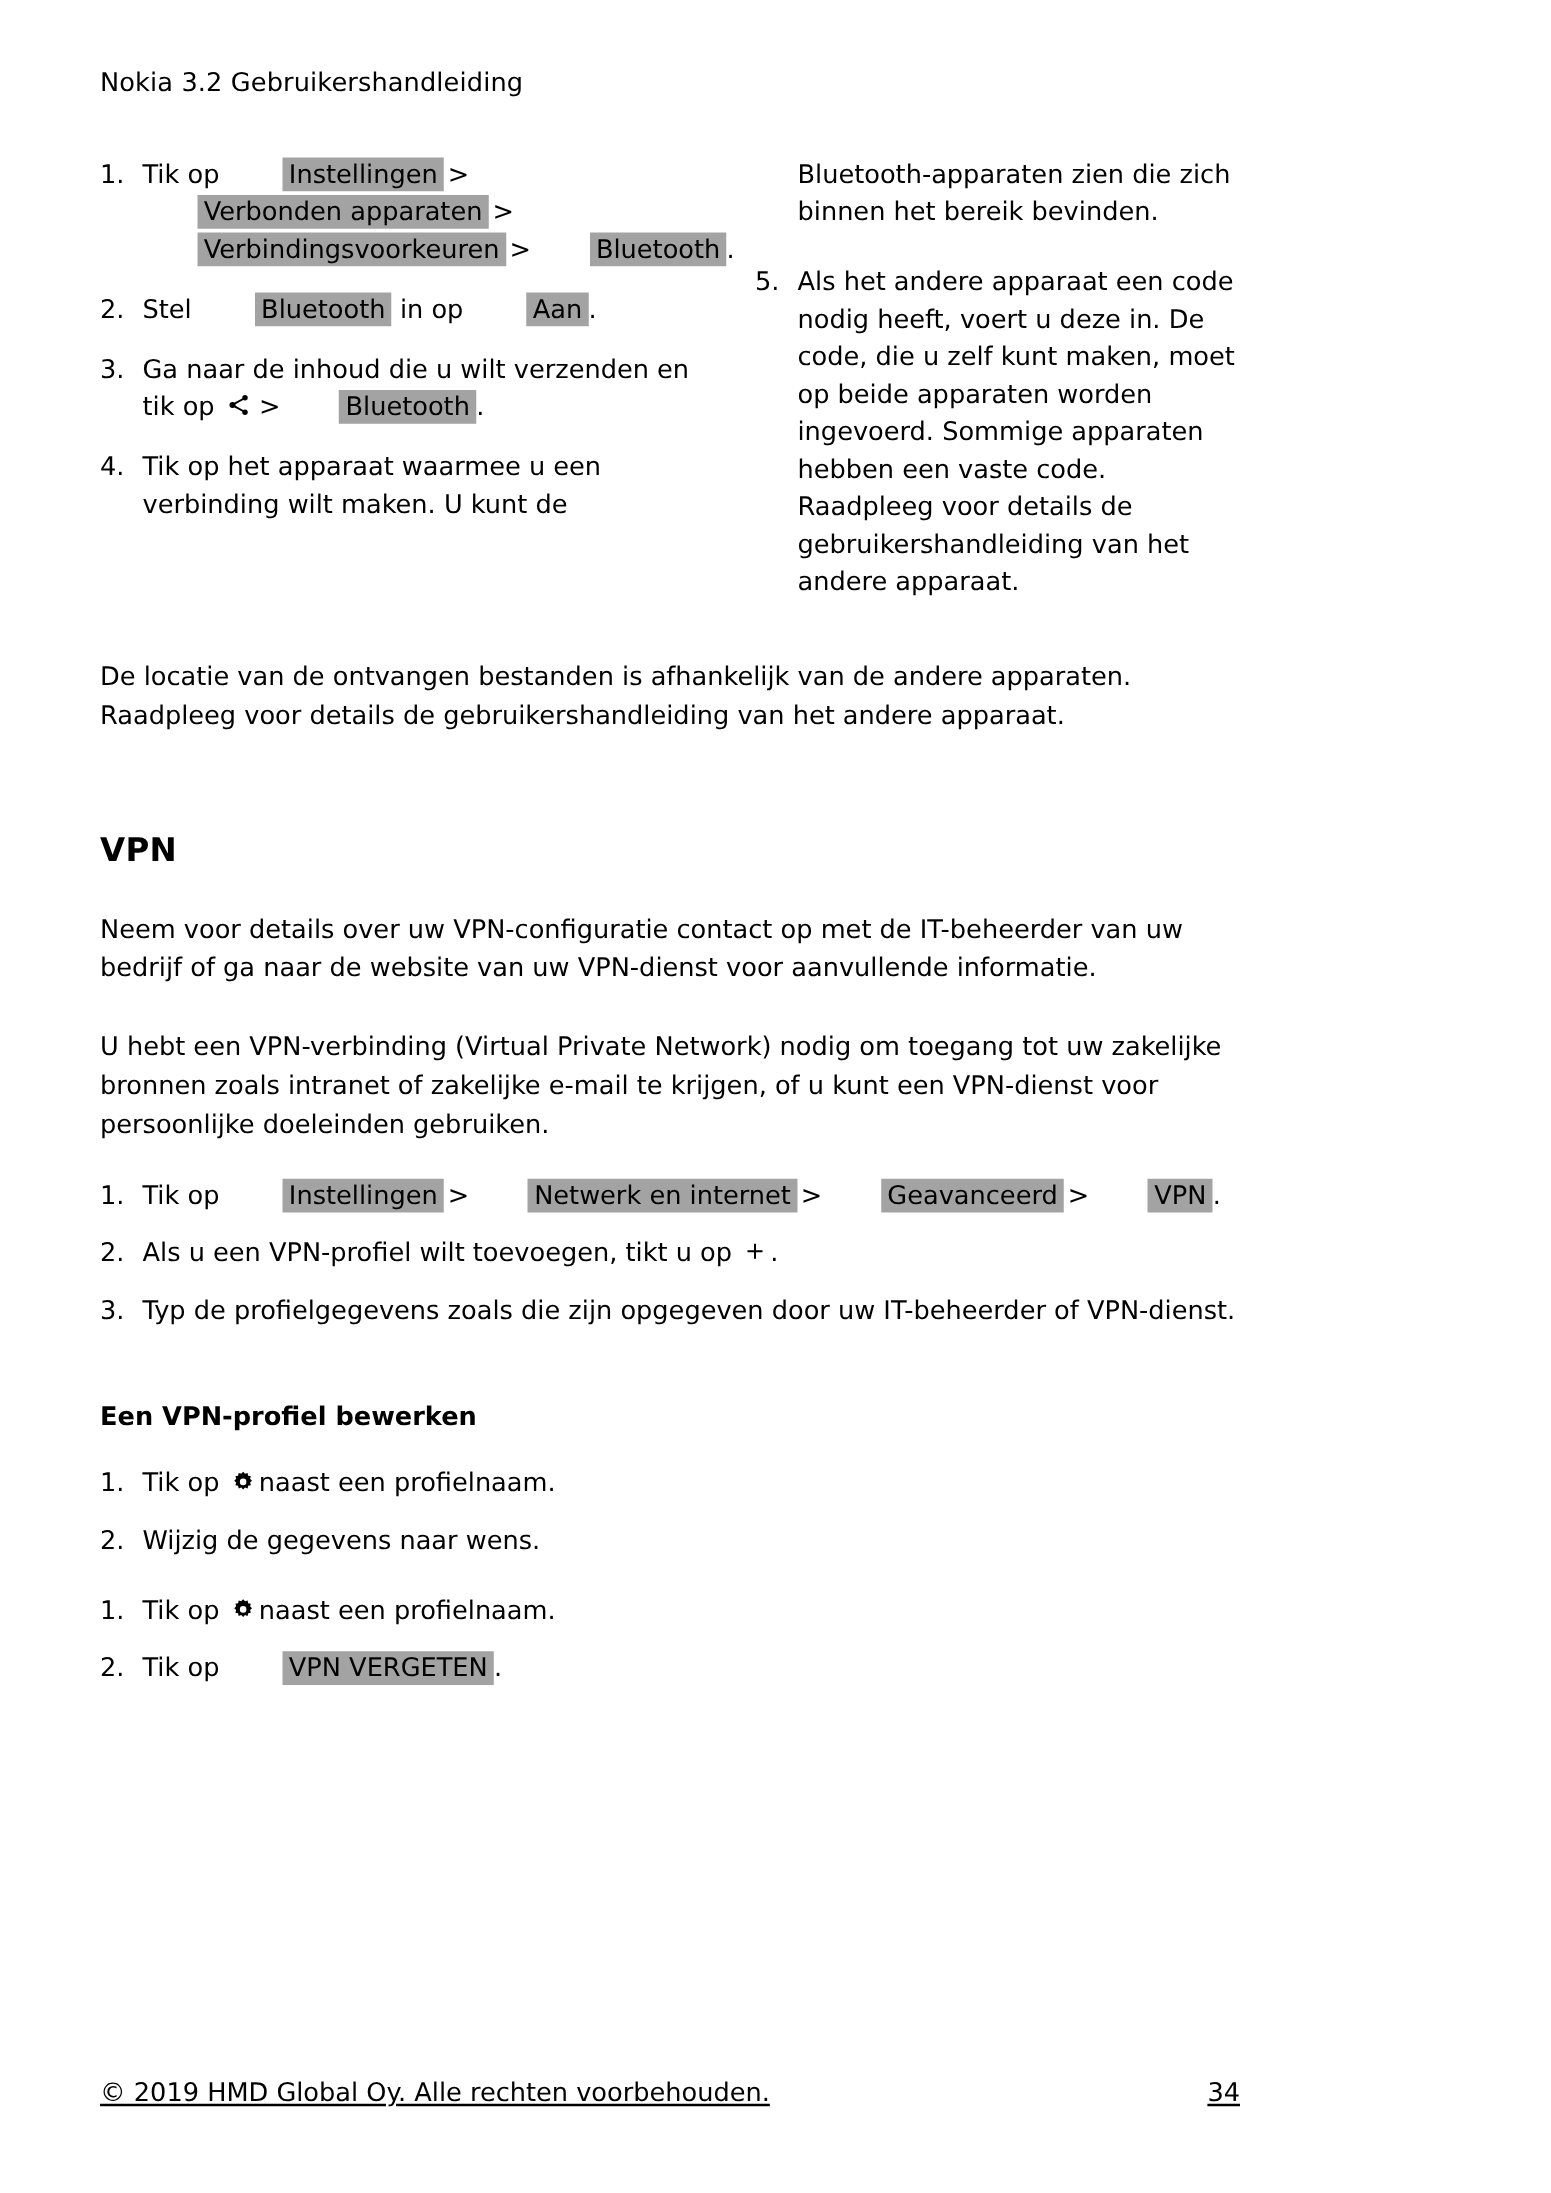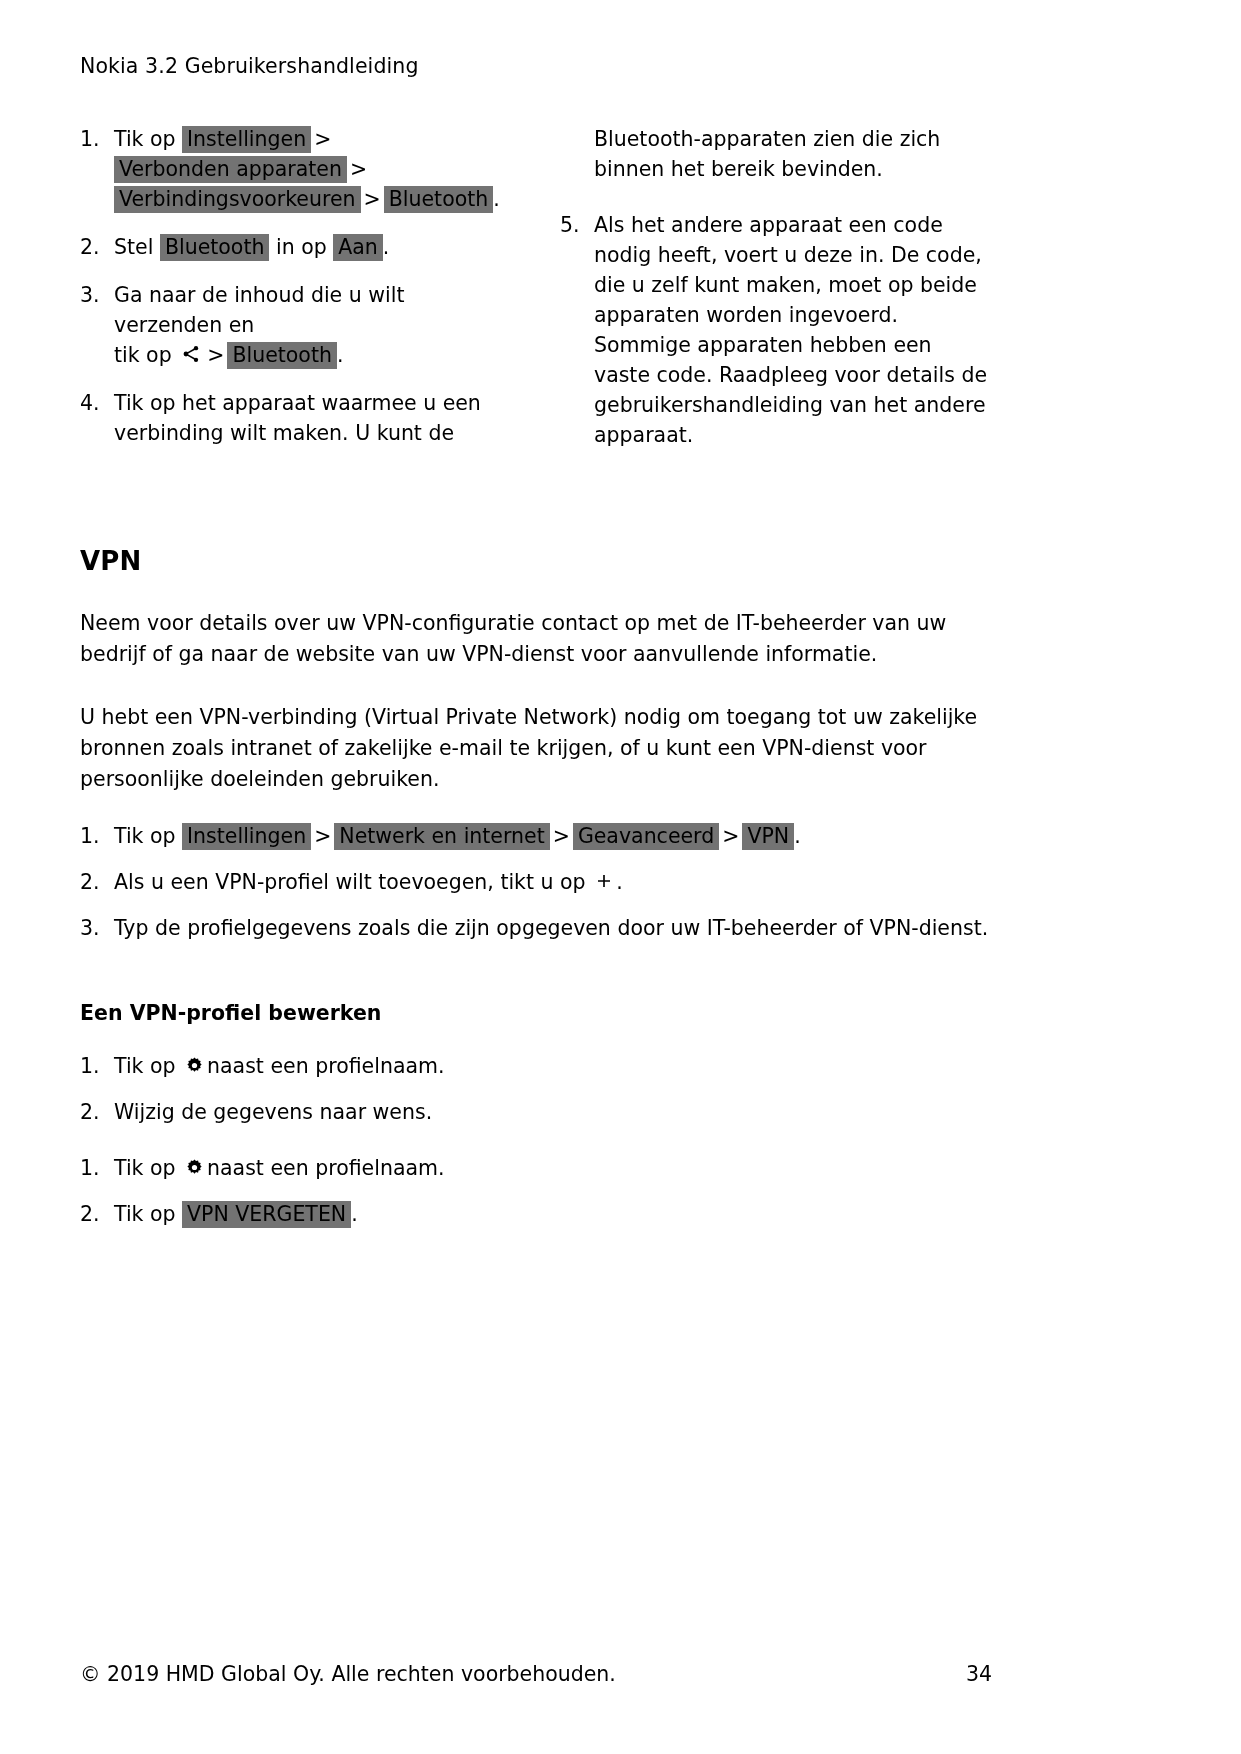--- a/index.html
+++ b/index.html
@@ -22,23 +22,24 @@
     box-sizing: border-box;
     padding: 52px 80px 0 80px;
   }
   .running-head {
     font-size: 20.5px;
     line-height: 28px;
     letter-spacing: 0.1px;
     margin: 0 0 0 0;
   }
   .hl {
-    background: #737373;
+    background: #a3a3a3;
     padding: 1px 5px 2px 5px;
     white-space: nowrap;
+    margin-left: 44px;
   }
   .sep {
     padding: 0 3px;
   }
   .two-col {
     display: flex;
     margin-top: 44px;
     gap: 48px;
   }
   .col {
@@ -110,20 +111,21 @@
   }
   .footer {
     position: absolute;
     left: 80px;
     right: 80px;
     bottom: 68px;
     display: flex;
     justify-content: space-between;
     align-items: flex-end;
     font-size: 20.5px;
+    text-decoration: underline;
   }
 </style>
 </head>
 <body>
 
 <div class="page">
 
   <div class="running-head">Nokia 3.2 Gebruikershandleiding</div>
 
   <div class="two-col">
@@ -178,20 +180,21 @@
       <ol class="steps">
         <li>
           <span class="num">5.</span>
           <span class="body">Als het andere apparaat een code nodig heeft, voert u deze in. De code, die u zelf kunt maken, moet op beide apparaten worden ingevoerd. Sommige apparaten hebben een vaste code. Raadpleeg voor details de gebruikershandleiding van het andere apparaat.</span>
         </li>
       </ol>
     </div>
 
   </div>
 
+  <p class="note">De locatie van de ontvangen bestanden is afhankelijk van de andere apparaten. Raadpleeg voor details de gebruikershandleiding van het andere apparaat.</p>
 
   <h2 class="section">VPN</h2>
 
   <p class="body-text">Neem voor details over uw VPN-configuratie contact op met de IT-beheerder van uw bedrijf of ga naar de website van uw VPN-dienst voor aanvullende informatie.</p>
 
   <p class="body-text">U hebt een VPN-verbinding (Virtual Private Network) nodig om toegang tot uw zakelijke bronnen zoals intranet of zakelijke e-mail te krijgen, of u kunt een VPN-dienst voor persoonlijke doeleinden gebruiken.</p>
 
 
   <ol class="steps tight">
     <li>

